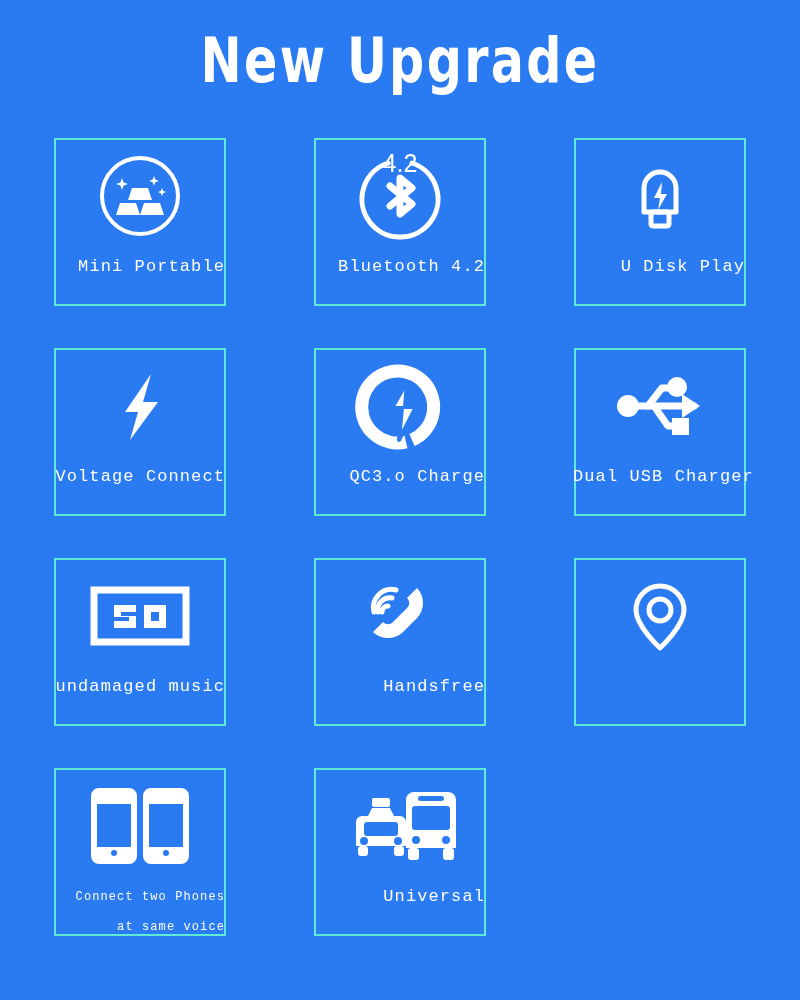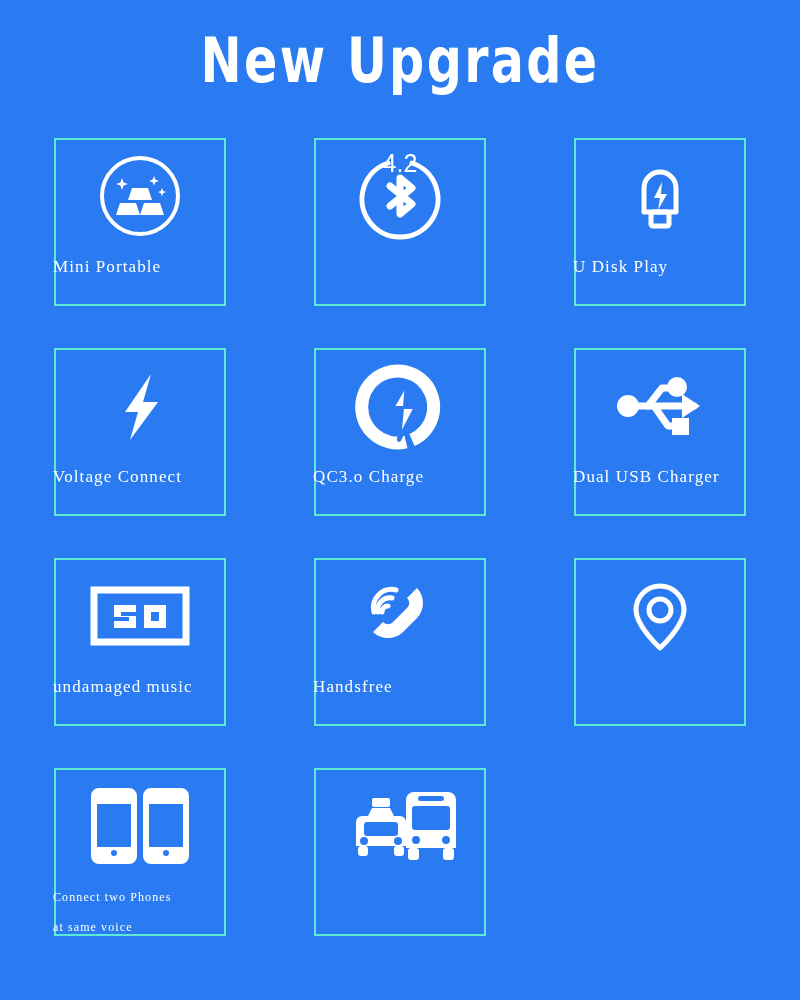--- a/index.html
+++ b/index.html
@@ -63,25 +63,25 @@
     height: 112px;
     width: 100%;
     display: flex;
     align-items: center;
     justify-content: center;
     flex: none;
   }
 
   .card-label {
     color: #ffffff;
-    font-family: Liberation Serif, serif;
+    font-family: Liberation Mono, monospace;
     font-size: 17px;
     letter-spacing: 1.1px;
     line-height: 30px;
-    text-align: left;
+    text-align: right;
     white-space: nowrap;
     width: 172px;
     margin-left: -2px;
   }
   .card-label.two-line {
     line-height: 30px;
     font-size: 12px;
   }
   .card-label .l2 { display: block; }
 
@@ -110,20 +110,21 @@
   </div>
 
   <div class="card">
     <div class="icon-wrap">
       <svg width="92" height="92" viewBox="0 0 92 92">
         <path d="M34 13 A38 38 0 1 0 58 13" fill="none" stroke="#ffffff" stroke-width="5" stroke-linecap="round"></path>
         <text x="46" y="22" text-anchor="middle" fill="#ffffff" font-family="Liberation Sans, sans-serif" font-size="25">4.2</text>
         <path d="M36 36 L58 54 L46 64 L46 28 L58 38 L36 56" fill="none" stroke="#ffffff" stroke-width="7" stroke-linejoin="round" stroke-linecap="round"></path>
       </svg>
     </div>
+    <div class="card-label">Bluetooth 4.2</div>
   </div>
 
   <div class="card">
     <div class="icon-wrap">
       <svg width="92" height="92" viewBox="0 0 92 92">
         <path d="M30 38 a16 16 0 0 1 32 0 L62 62 L30 62 Z" fill="none" stroke="#ffffff" stroke-width="5" stroke-linejoin="round"></path>
         <rect x="37" y="62" width="18" height="14" rx="2" fill="none" stroke="#ffffff" stroke-width="5"></rect>
         <path d="M48 32 L40 48 L46 48 L44 60 L53 44 L47 44 Z" fill="#ffffff"></path>
       </svg>
     </div>
@@ -231,15 +232,16 @@
 
         <path d="M62 16 a8 8 0 0 1 8 -8 L104 8 a8 8 0 0 1 8 8 L112 64 L62 64 Z" fill="#ffffff"></path>
         <rect x="64" y="64" width="11" height="12" rx="3" fill="#ffffff"></rect>
         <rect x="99" y="64" width="11" height="12" rx="3" fill="#ffffff"></rect>
         <rect x="74" y="12" width="26" height="5" rx="2.5" fill="#2a7bf2"></rect>
         <rect x="68" y="22" width="38" height="24" rx="3" fill="#2a7bf2"></rect>
         <circle cx="72" cy="56" r="4" fill="#2a7bf2"></circle>
         <circle cx="102" cy="56" r="4" fill="#2a7bf2"></circle>
       </svg>
     </div>
+    <div class="card-label">Universal</div>
   </div>
 
 </div>
 
 </body></html>

